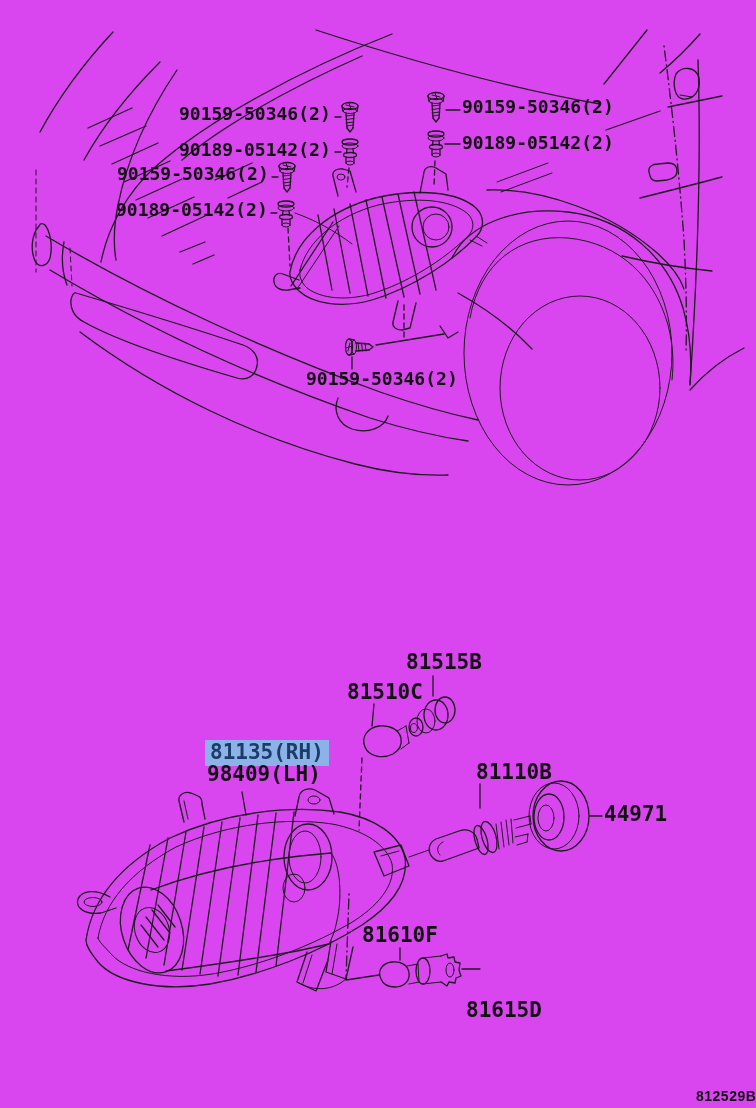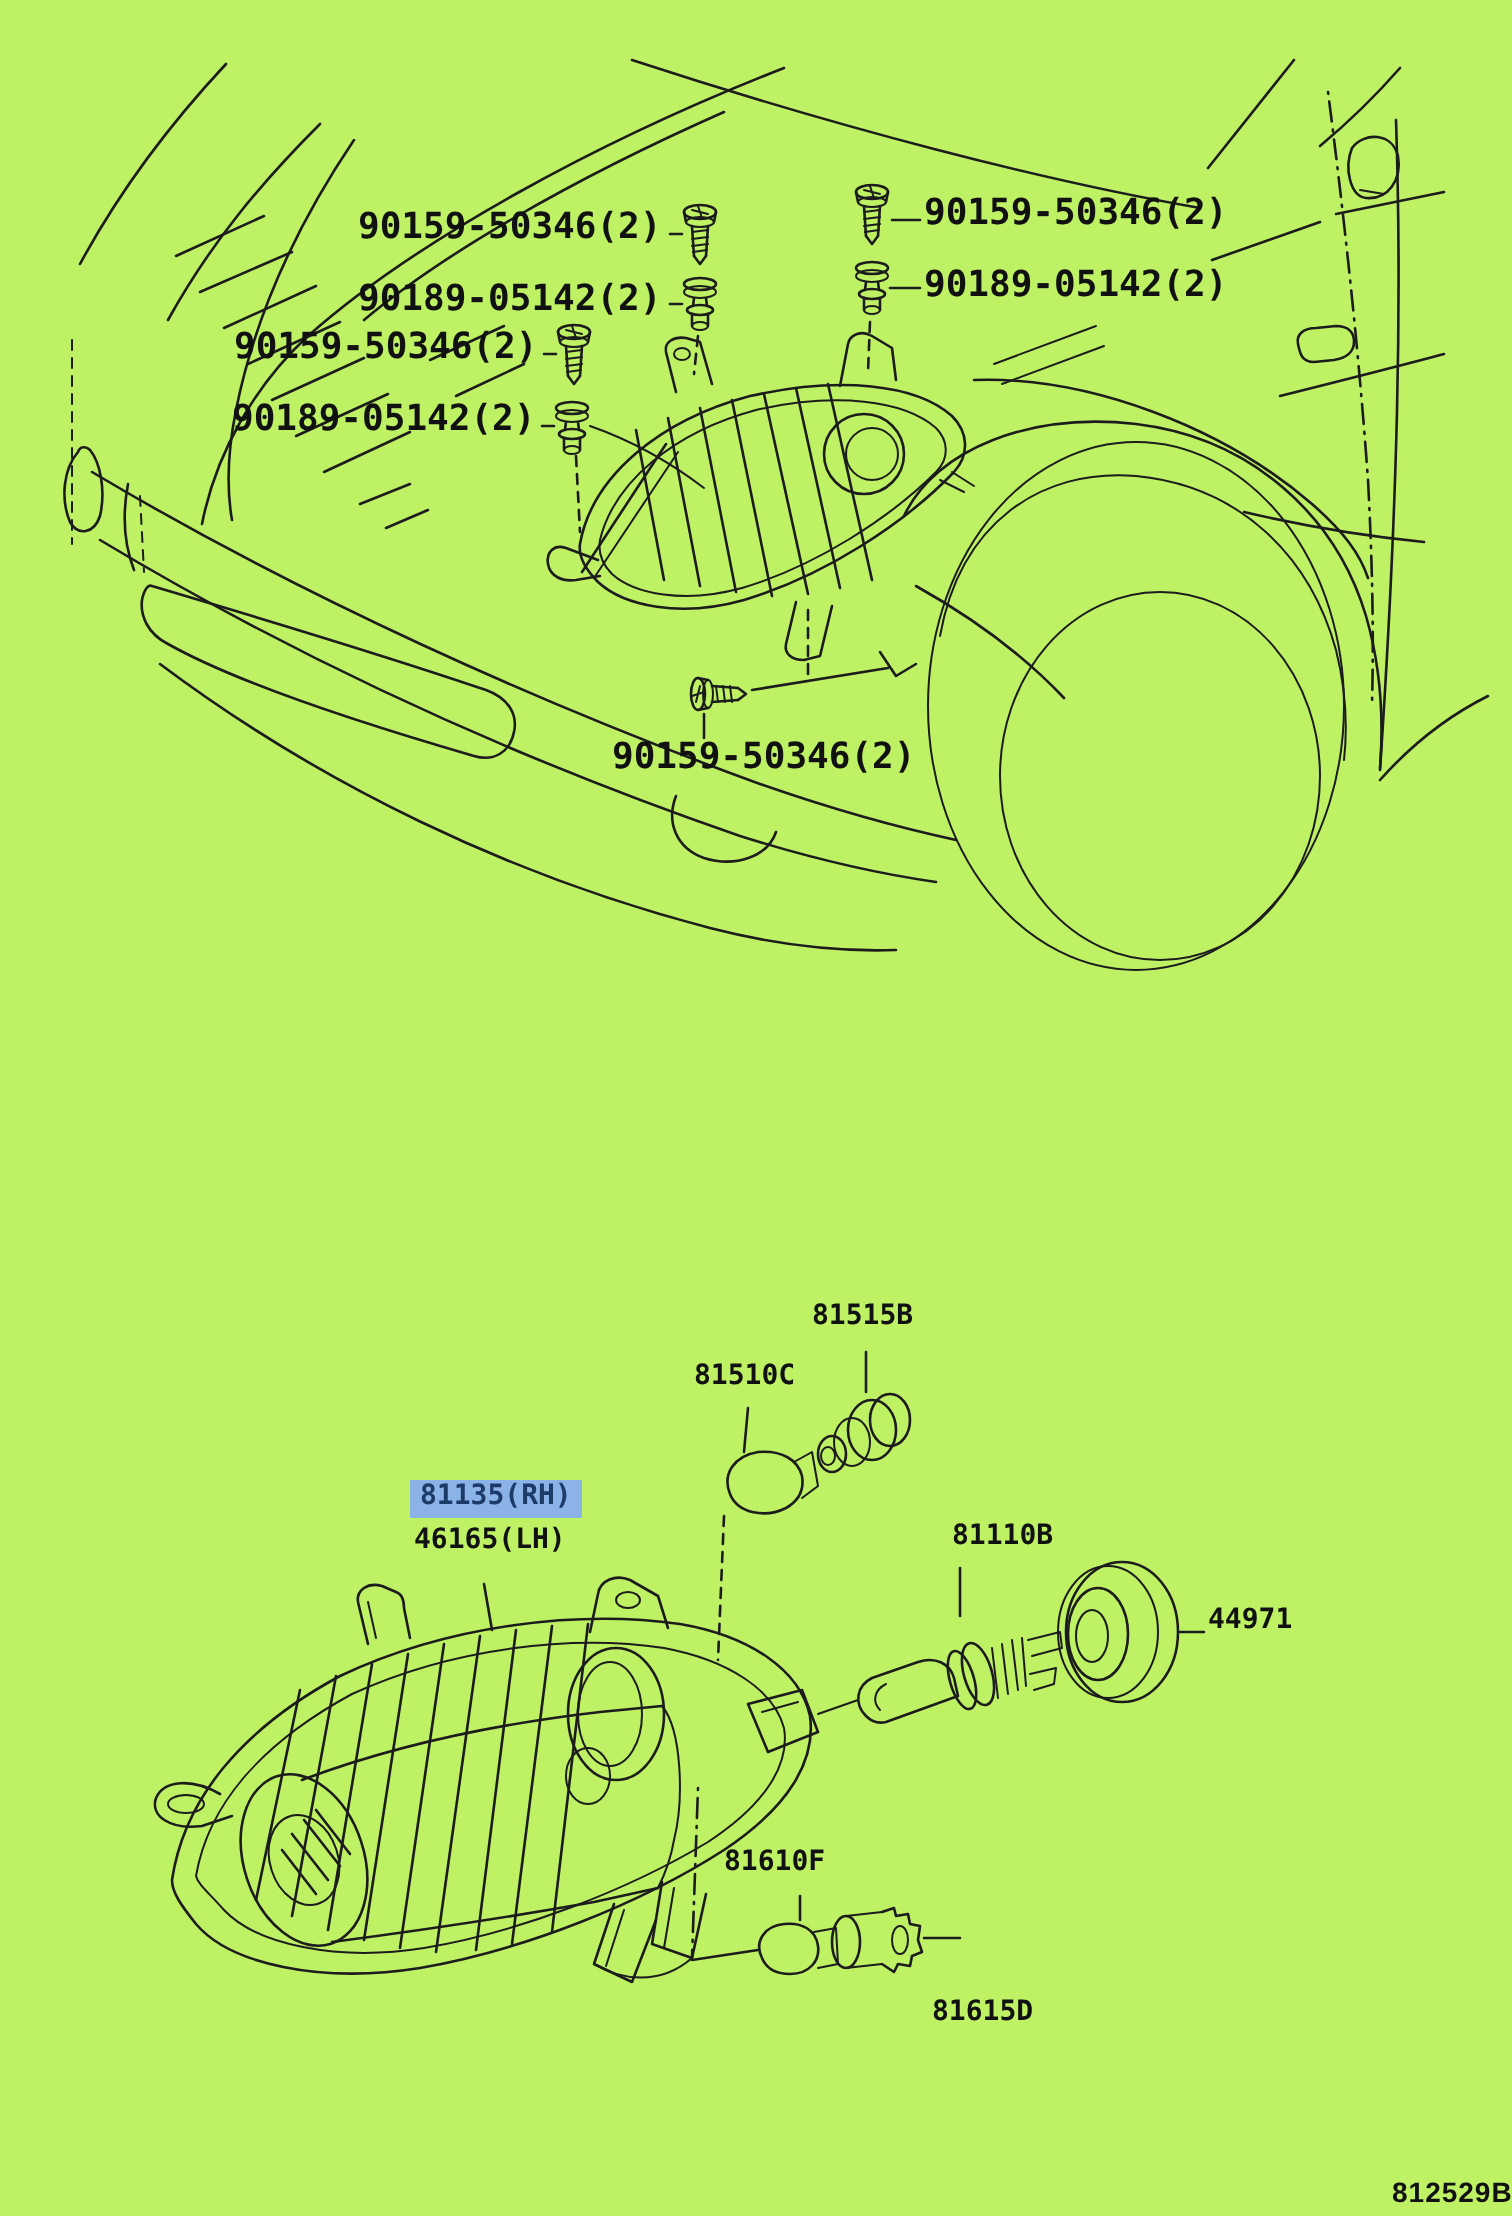--- a/index.html
+++ b/index.html
@@ -2,34 +2,34 @@
 <html style="--line: #1c1c1c; --hl-bg: #8BB3E8; --hl-fg: #1D3B69;"><head>
 <meta charset="utf-8">
 <style>
   :root{
     --line:#1c1c1c;
     --hl-bg:#8BB3E8;
     --hl-fg:#1D3B69;
   }
   html,body{margin:0;padding:0;background:#fff;}
   .stage{
-    position:relative;width:756px;height:1108px;background:#bef264;overflow:hidden;
+    position:relative;width:756px;height:1108px;background:#d946ef;overflow:hidden;
     font-family:"DejaVu Sans Mono","Liberation Mono",monospace;
   }
   .stage svg{position:absolute;left:0;top:0;}
   .stage svg *{fill:none;stroke:var(--line);stroke-width:1.3;stroke-linecap:round;stroke-linejoin:round;}
   .stage svg .thin{stroke-width:1;}
   .stage svg .dash{stroke-dasharray:5 4;}
   .stage svg .dashdot{stroke-dasharray:1 4 10 4;}
   .callout{
     position:absolute;white-space:nowrap;color:#111;
     font-weight:bold;line-height:1.05;letter-spacing:0;cursor:pointer;
   }
   .callout.sz-top{font-size:18px;}
-  .callout.sz-bot{font-size:14px;}
+  .callout.sz-bot{font-size:21px;}
   .callout .pn{display:inline-block;}
   .callout .pn.highlighted{
     background:var(--hl-bg);color:var(--hl-fg);padding:1px 5px 3px 5px;margin:-1px -5px -3px -5px;text-align:center;
   }
   .footer-code{
     position:absolute;font-family:"Liberation Sans",sans-serif;
     font-size:14px;font-weight:700;color:#111;letter-spacing:0.5px;
   }
 </style>
 </head>
@@ -346,21 +346,21 @@
   <div class="callout sz-bot" style="left:406px;top:651px;">
     <span class="pn">81515B</span>
   </div>
   <div class="callout sz-bot" style="left:347px;top:681px;">
     <span class="pn">81510C</span>
   </div>
   <div class="callout sz-bot" style="left:210px;top:741px;">
     <span class="pn highlighted">81135(RH)</span>
   </div>
   <div class="callout sz-bot" style="left:207px;top:763px;">
-    <span class="pn">46165(LH)</span>
+    <span class="pn">98409(LH)</span>
   </div>
   <div class="callout sz-bot" style="left:476px;top:761px;">
     <span class="pn">81110B</span>
   </div>
   <div class="callout sz-bot" style="left:604px;top:803px;">
     <span class="pn">44971</span>
   </div>
   <div class="callout sz-bot" style="left:362px;top:924px;">
     <span class="pn">81610F</span>
   </div>

